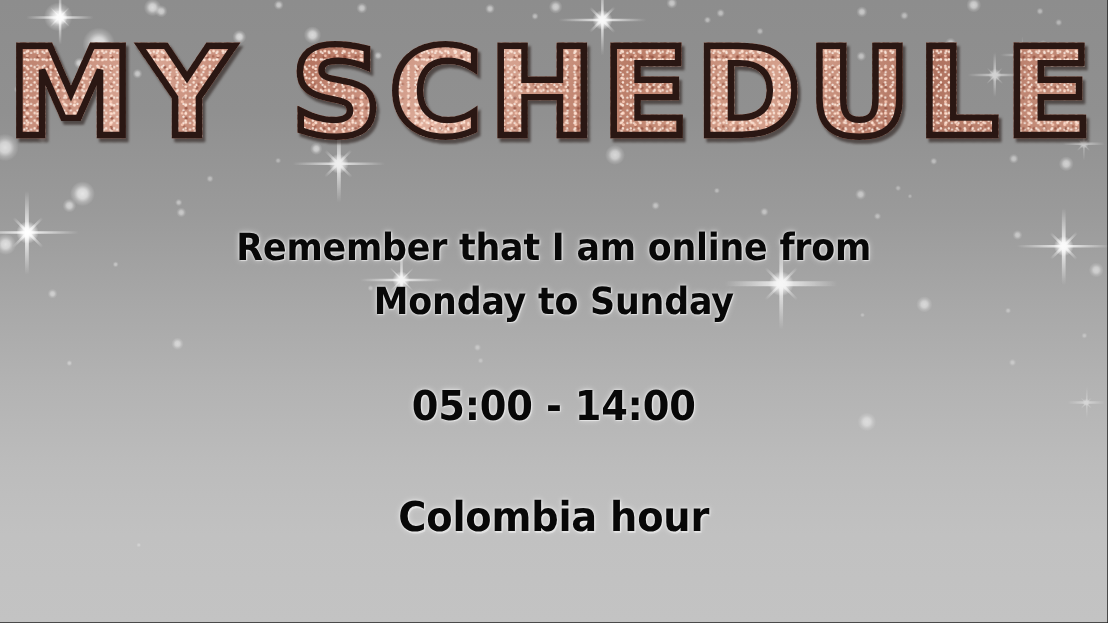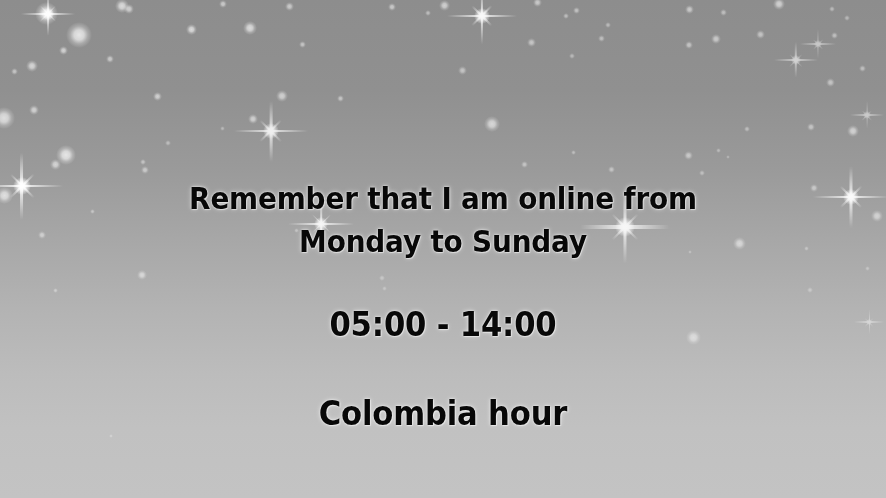--- a/index.html
+++ b/index.html
@@ -296,20 +296,23 @@
       </div>
       <div class="spark" style="left: 850px; top: 98px; width: 34px; height: 34px; opacity: 0.5;">
         <i style="width: 34px; height: 1.4px; margin-left: -17px; margin-top: -0.7px; transform: rotate(0deg);"></i>
         <i style="width: 27.88px; height: 1.4px; margin-left: -13.94px; margin-top: -0.7px; transform: rotate(90deg);"></i>
         <i style="width: 13.6px; height: 1px; margin-left: -6.8px; margin-top: -0.5px; transform: rotate(45deg);"></i>
         <i style="width: 13.6px; height: 1px; margin-left: -6.8px; margin-top: -0.5px; transform: rotate(135deg);"></i>
         <div class="core" style="width: 7.48px; height: 7.48px; margin-left: -3.74px; margin-top: -3.74px;"></div>
       </div>
     </div>
 
+  <div id="title-wrap">
+    <span id="title">MY SCHEDULE</span>
+  </div>
 
   <div class="copy" id="line-intro">
     <div>Remember that I am online from</div>
     <div>Monday to Sunday</div>
   </div>
 
   <div class="copy" id="line-hours">05:00 - 14:00</div>
 
   <div class="copy" id="line-zone">Colombia hour</div>
 

